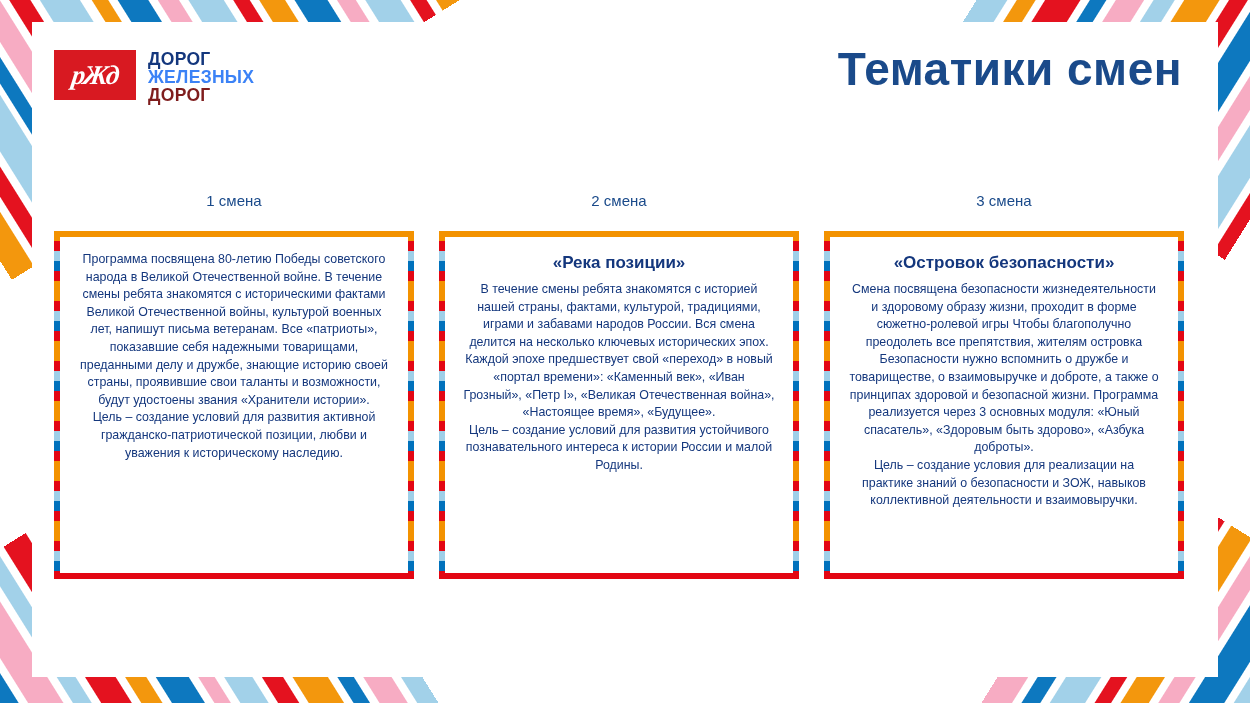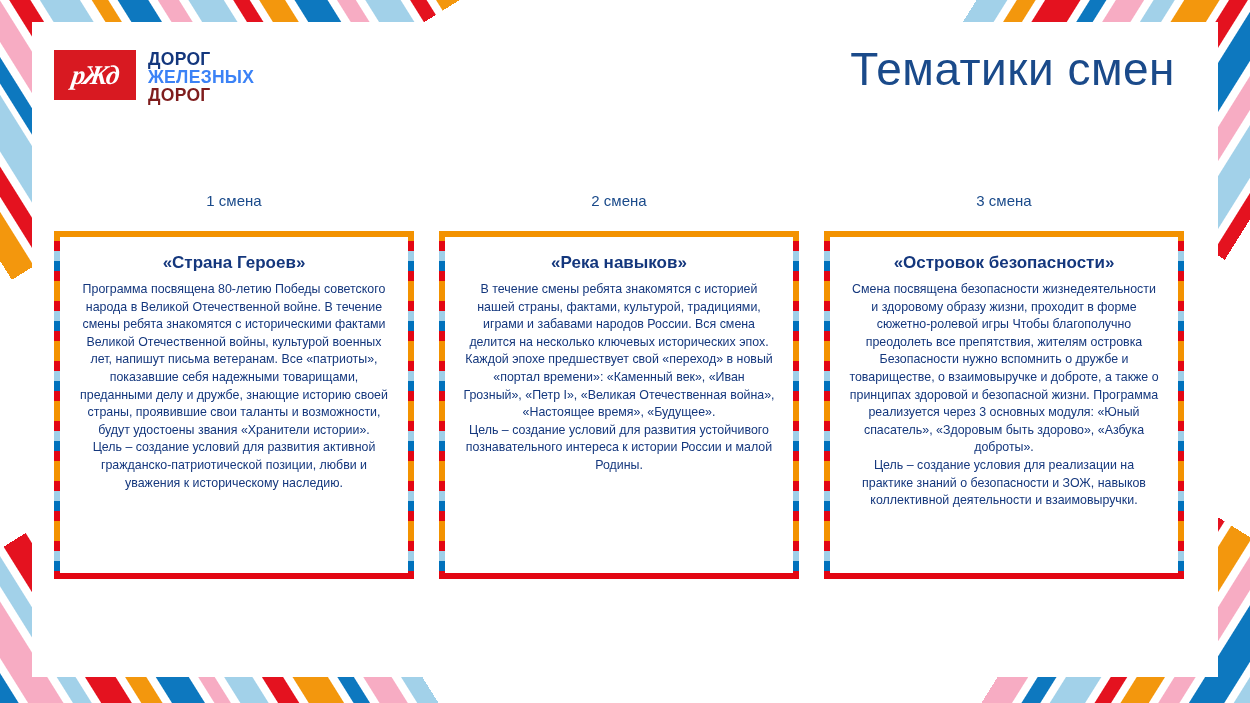--- a/index.html
+++ b/index.html
@@ -81,25 +81,25 @@
     letter-spacing: 0.3px;
     display: block;
   }
   .logo-text .l1 { color: #14377d; }
   .logo-text .l2 { color: #3b82f6; }
   .logo-text .l3 { color: #7f1d1d; }
 
   
   .slide-title {
     position: absolute;
-    right: 75px;
+    right: 68px;
     top: 42px;
     font-size: 46px;
     color: #1a4a8a;
-    font-weight: 400;
+    font-weight: 700;
     letter-spacing: 0.5px;
     z-index: 7;
     white-space: nowrap;
   }
 
   
   .columns {
     position: absolute;
     left: 54px;
     top: 192px;
@@ -261,31 +261,30 @@
   </div>
 
   <div class="slide-title">Тематики смен</div>
 
   <div class="columns">
 
     <div class="column">
       <div class="column-label">1 смена</div>
       <div class="card-frame">
         <div class="card-inner">
-          <div class="card-title">«Страна Героев»</div>
           <div class="card-body">Программа посвящена 80-летию Победы советского народа в Великой Отечественной войне. В течение смены ребята знакомятся с историческими фактами Великой Отечественной войны, культурой военных лет, напишут письма ветеранам. Все «патриоты», показавшие себя надежными товарищами, преданными делу и дружбе, знающие историю своей страны, проявившие свои таланты и возможности, будут удостоены звания «Хранители истории».<br>Цель – создание условий для развития активной гражданско-патриотической позиции, любви и уважения к историческому наследию.</div>
         </div>
       </div>
     </div>
 
     <div class="column">
       <div class="column-label">2 смена</div>
       <div class="card-frame">
         <div class="card-inner">
-          <div class="card-title">«Река навыков»</div>
+          <div class="card-title">«Река позиции»</div>
           <div class="card-body">В течение смены ребята знакомятся с историей нашей страны, фактами, культурой, традициями, играми и забавами народов России. Вся смена делится на несколько ключевых исторических эпох. Каждой эпохе предшествует свой «переход» в новый «портал времени»: «Каменный век», «Иван Грозный», «Петр I», «Великая Отечественная война», «Настоящее время», «Будущее».<br>Цель – создание условий для развития устойчивого познавательного интереса к истории России и малой Родины.</div>
         </div>
       </div>
     </div>
 
     <div class="column">
       <div class="column-label">3 смена</div>
       <div class="card-frame">
         <div class="card-inner">
           <div class="card-title">«Островок безопасности»</div>

